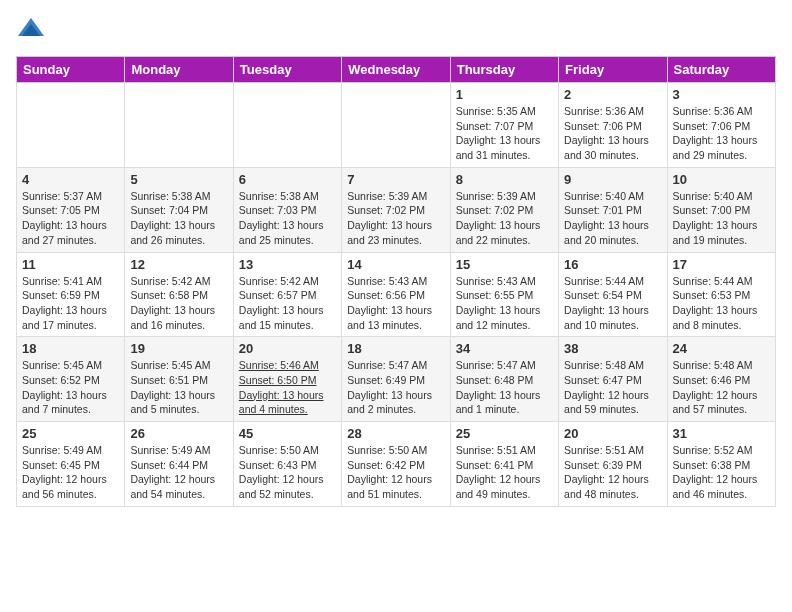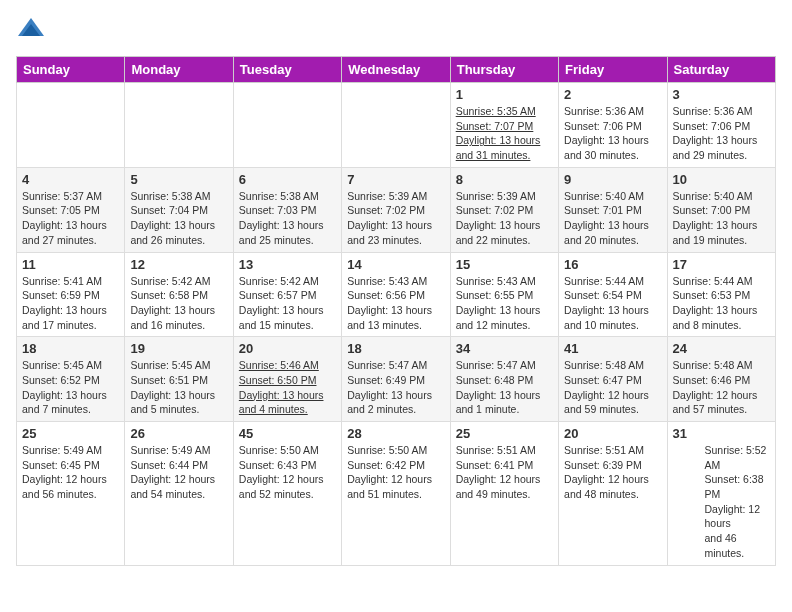--- a/index.html
+++ b/index.html
@@ -127,21 +127,21 @@
       </tr>
   </thead>
   <tbody id="calendar-body">
   <tr>
         <td class="empty-cell"></td>
         <td class="empty-cell"></td>
         <td class="empty-cell"></td>
         <td class="empty-cell"></td>
         <td>
           <span class="day-num">1</span>
-          <div class="day-info" style="white-space: pre-line; text-decoration: underline;">Sunrise: 5:35 AM
+          <div class="day-info" style="white-space: pre-line;">Sunrise: 5:35 AM
 Sunset: 7:07 PM
 Daylight: 13 hours
 and 31 minutes.</div>
         </td>
         <td>
           <span class="day-num">2</span>
           <div class="day-info" style="white-space: pre-line;">Sunrise: 5:36 AM
 Sunset: 7:06 PM
 Daylight: 13 hours
 and 30 minutes.</div>
@@ -286,21 +286,21 @@
 and 2 minutes.</div>
         </td>
         <td>
           <span class="day-num">34</span>
           <div class="day-info" style="white-space: pre-line;">Sunrise: 5:47 AM
 Sunset: 6:48 PM
 Daylight: 13 hours
 and 1 minute.</div>
         </td>
         <td>
-          <span class="day-num">41</span>
+          <span class="day-num">38</span>
           <div class="day-info" style="white-space: pre-line;">Sunrise: 5:48 AM
 Sunset: 6:47 PM
 Daylight: 12 hours
 and 59 minutes.</div>
         </td>
         <td>
           <span class="day-num">24</span>
           <div class="day-info" style="white-space: pre-line;">Sunrise: 5:48 AM
 Sunset: 6:46 PM
 Daylight: 12 hours
@@ -345,20 +345,20 @@
         </td>
         <td>
           <span class="day-num">20</span>
           <div class="day-info" style="white-space: pre-line;">Sunrise: 5:51 AM
 Sunset: 6:39 PM
 Daylight: 12 hours
 and 48 minutes.</div>
         </td>
         <td>
           <span class="day-num">31</span>
-          <div class="day-info" style="white-space: pre-line; margin-left: 32px;">Sunrise: 5:52 AM
+          <div class="day-info" style="white-space: pre-line;">Sunrise: 5:52 AM
 Sunset: 6:38 PM
 Daylight: 12 hours
 and 46 minutes.</div>
         </td>
       </tr>
     </tbody>
 </table>
 
 </body></html>

